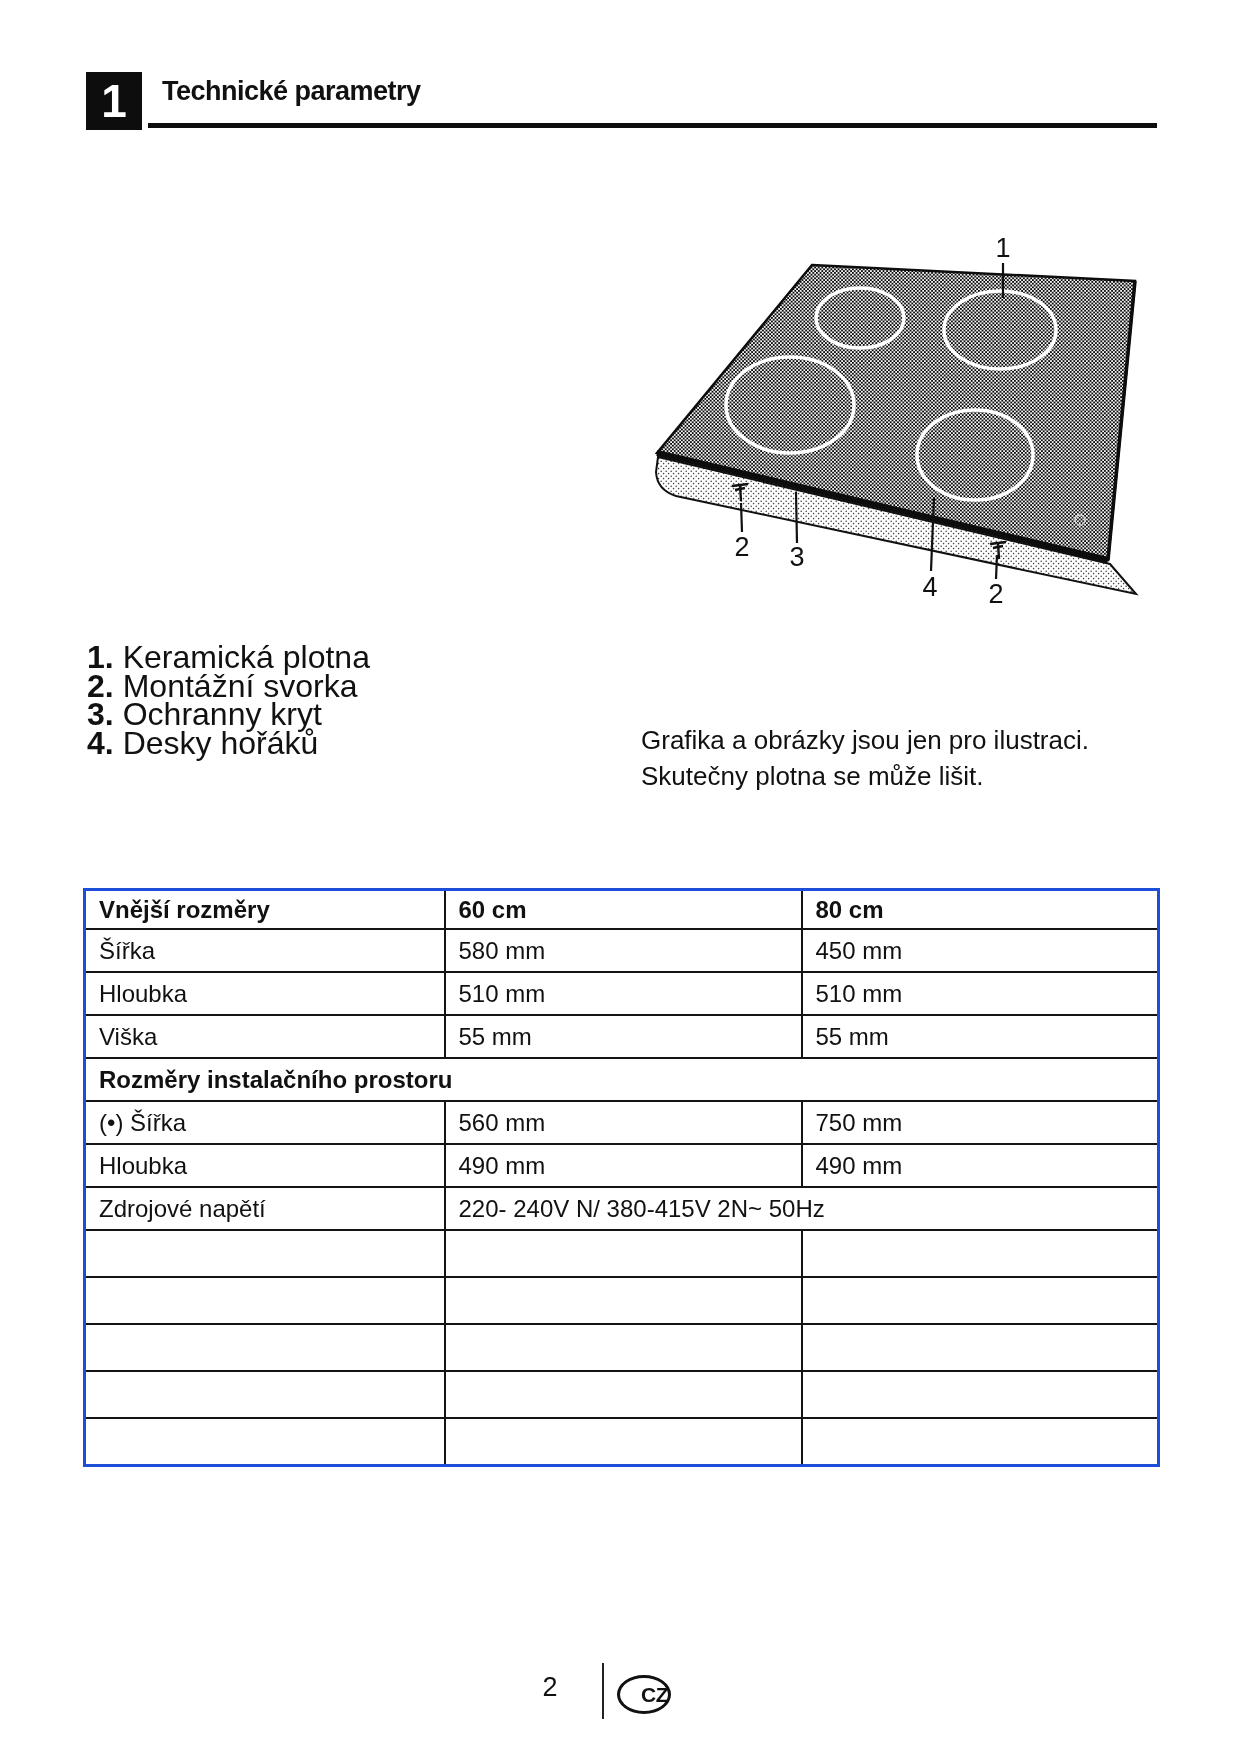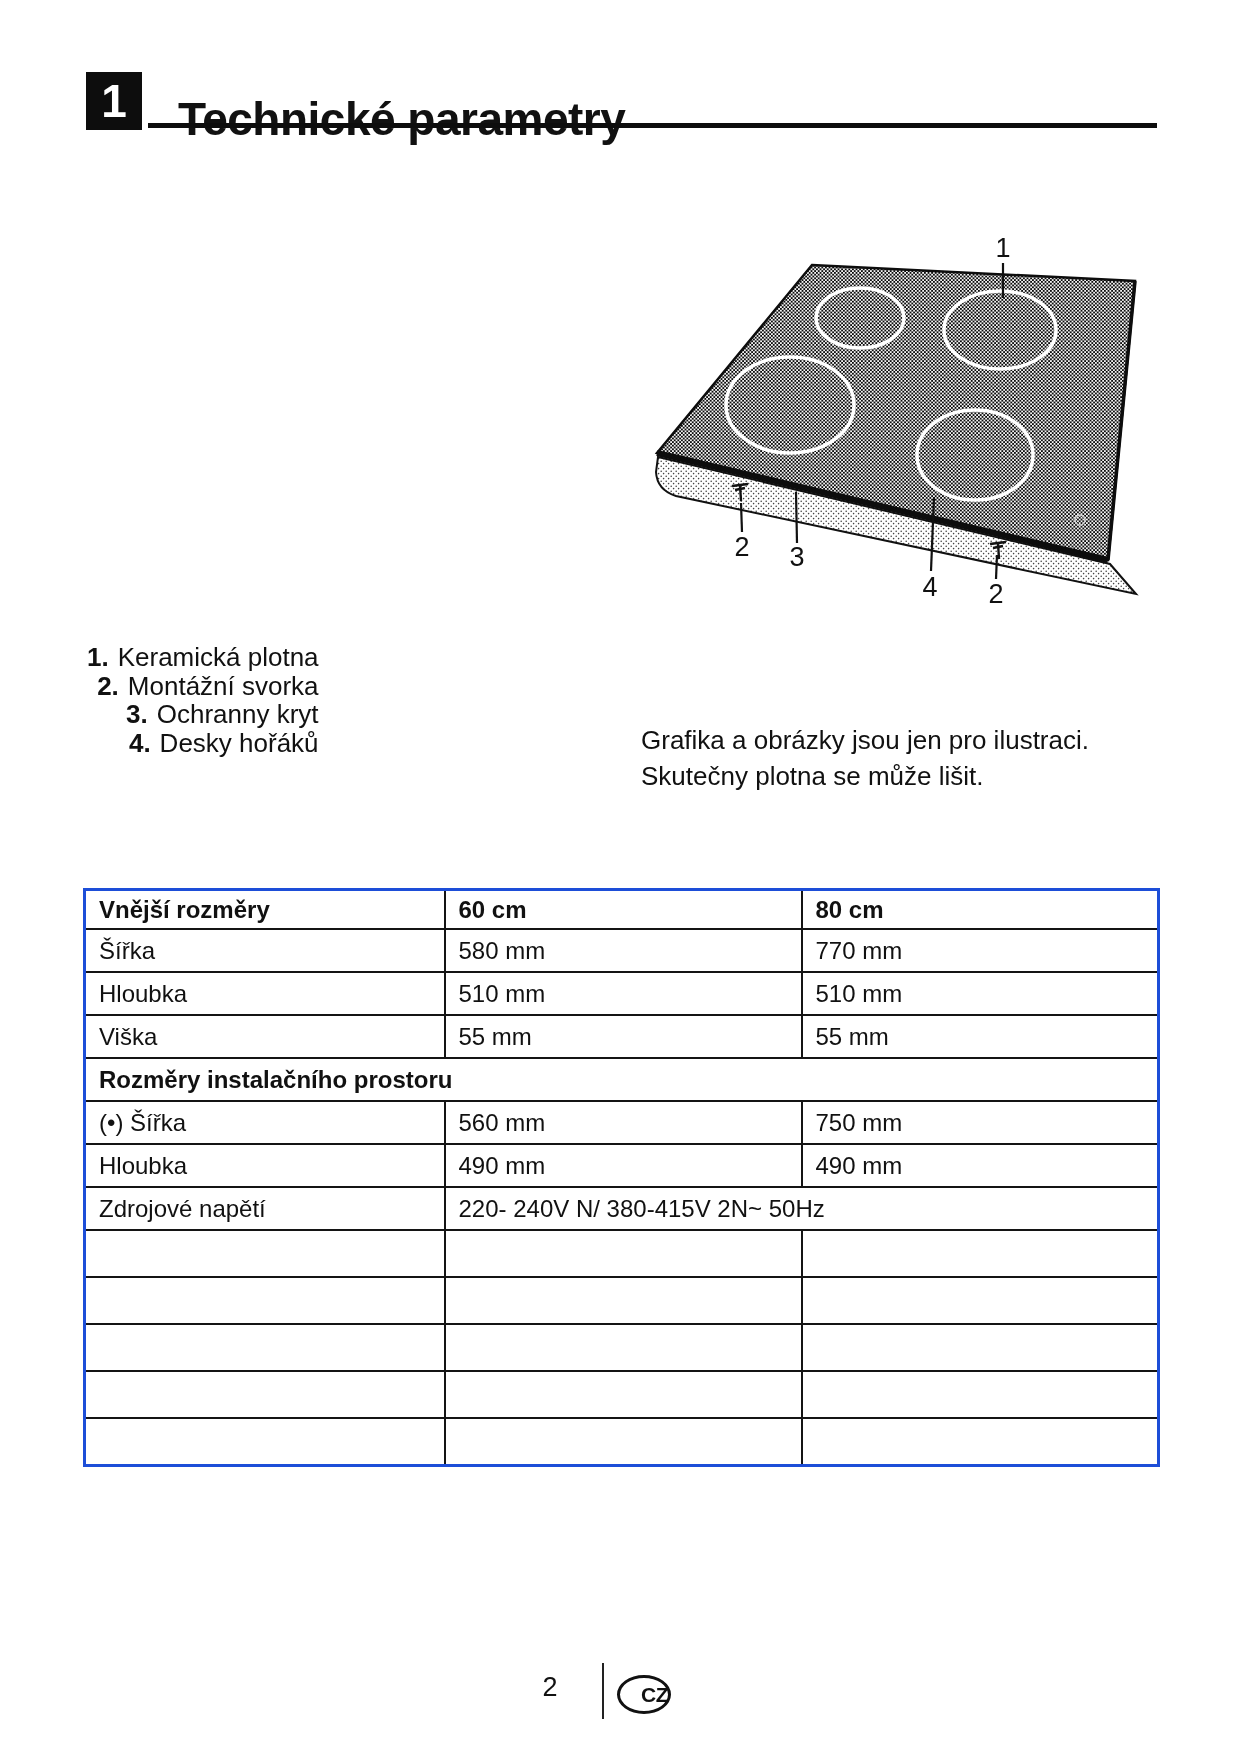--- a/index.html
+++ b/index.html
@@ -12,32 +12,32 @@
     overflow:hidden;
   }
   
   .section-box{
     position:absolute;left:86px;top:72px;width:56px;height:58px;
     background:#0d0d0d;color:#fff;
     display:flex;align-items:center;justify-content:center;
     font-size:46px;font-weight:bold;
   }
   .page-title{
-    position:absolute;left:162px;top:76px;margin:16px;
-    font-size:46px;font-weight:bold;letter-spacing:-0.5px;
+    position:absolute;left:162px;top:76px;margin:0;
+    font-size:27px;font-weight:bold;letter-spacing:-0.5px;
   }
   .header-rule{
     position:absolute;left:148px;top:123px;width:1009px;height:5px;
     background:#0d0d0d;
   }
   
   .diagram{position:absolute;left:600px;top:200px;}
   .callout-text{font-size:27px;fill:#111;font-family:"Liberation Sans",sans-serif;}
   
-  .legend{position:absolute;left:87px;top:643px;font-size:26px;line-height:28.5px;text-align:right;}
+  .legend{position:absolute;left:87px;top:643px;font-size:32px;line-height:28.5px;}
   .legend .num{font-weight:bold;margin-right:9px;}
   
   .note{position:absolute;left:641px;top:692px;font-size:26px;line-height:36px;margin-top:30px;}
   
   table.specs{
     position:absolute;left:83px;top:888px;width:1074px;
     border-collapse:collapse;table-layout:fixed;
     font-size:24px;
   }
   table.specs td{
@@ -148,21 +148,21 @@
       </colgroup>
     <tbody>
       <tr class="hdr">
         <td>Vnější rozměry</td>
         <td>60 cm</td>
         <td>80 cm</td>
       </tr>
       <tr>
         <td>Šířka</td>
         <td>580 mm</td>
-        <td>770 mm</td>
+        <td>450 mm</td>
       </tr>
       <tr>
         <td>Hloubka</td>
         <td>510 mm</td>
         <td>510 mm</td>
       </tr>
       <tr>
         <td>Viška</td>
         <td>55 mm</td>
         <td>55 mm</td>

